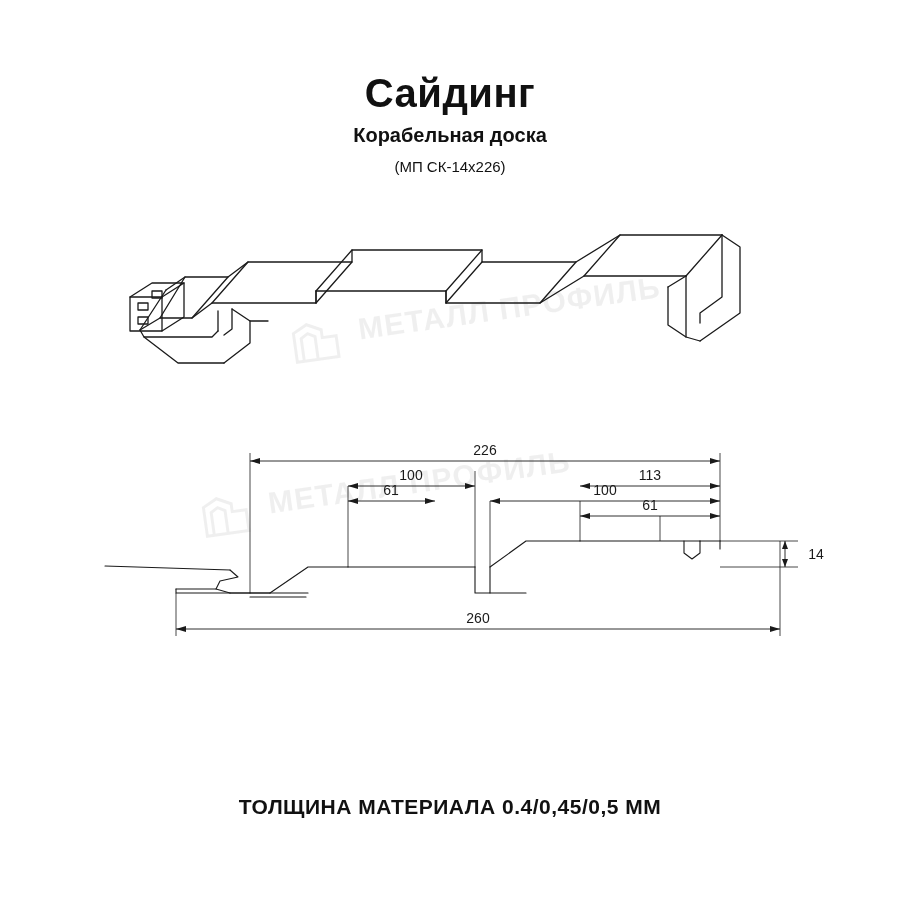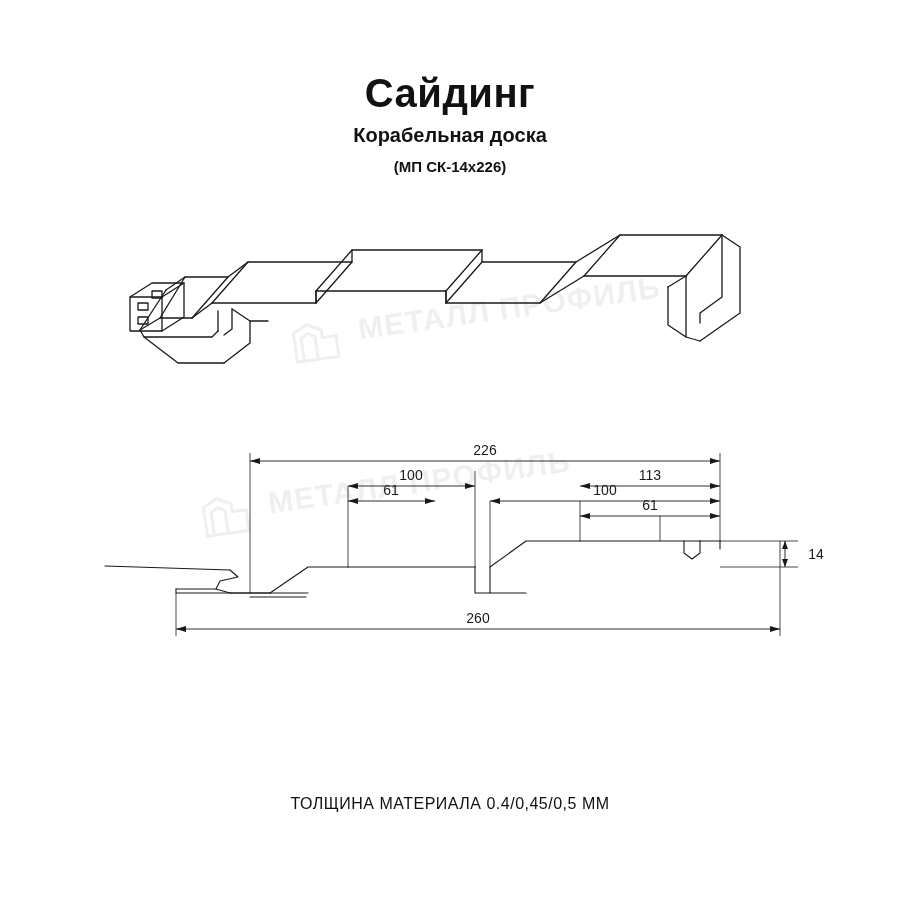--- a/index.html
+++ b/index.html
@@ -29,21 +29,21 @@
   }
   .subtitle{
     margin-top:10px;
     font-size:20px;
     font-weight:bold;
     color:#111;
   }
   .code{
     margin-top:11px;
     font-size:15px;
-    font-weight:bold;
+    font-weight:normal;
     color:#111;
   }
 
   
   .iso-wrap{
     position:absolute;
     left:100px; top:225px;
     width:700px; height:190px;
   }
   .section-wrap{
@@ -74,22 +74,22 @@
   }
   .wm1{ left:290px; top:296px; transform:rotate(-8deg); }
   .wm2{ left:200px; top:470px; transform:rotate(-8deg); }
 
   
   .footer{
     position:absolute;
     left:0; top:795px;
     width:900px;
     text-align:center;
-    font-size:16px;
-    font-weight:normal;
+    font-size:21px;
+    font-weight:bold;
     letter-spacing:0.5px;
     color:#111;
   }
 </style>
 </head>
 <body>
 
 <div class="page">
 
   <div class="header">

